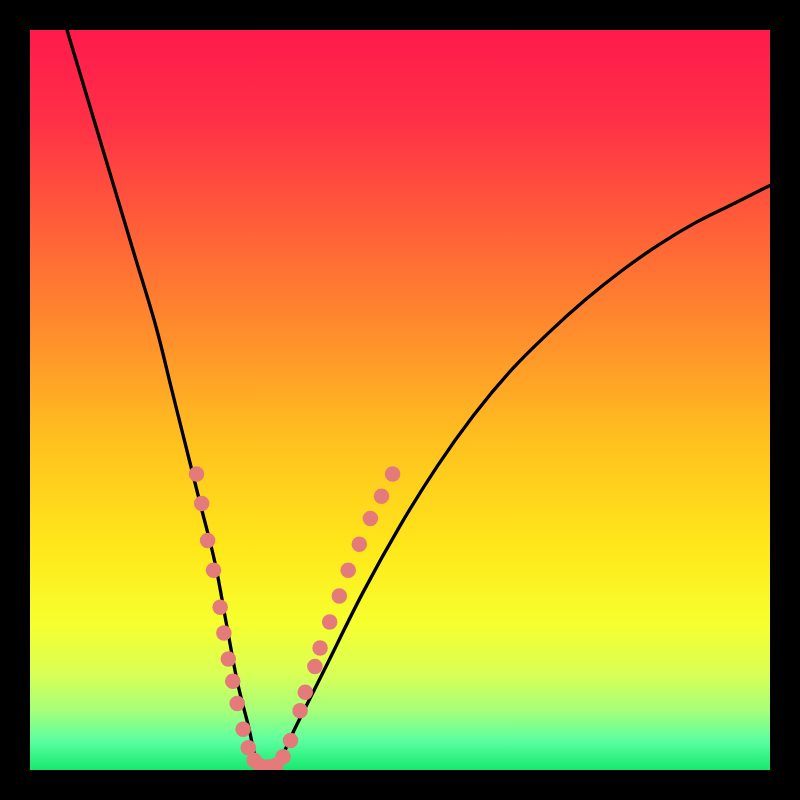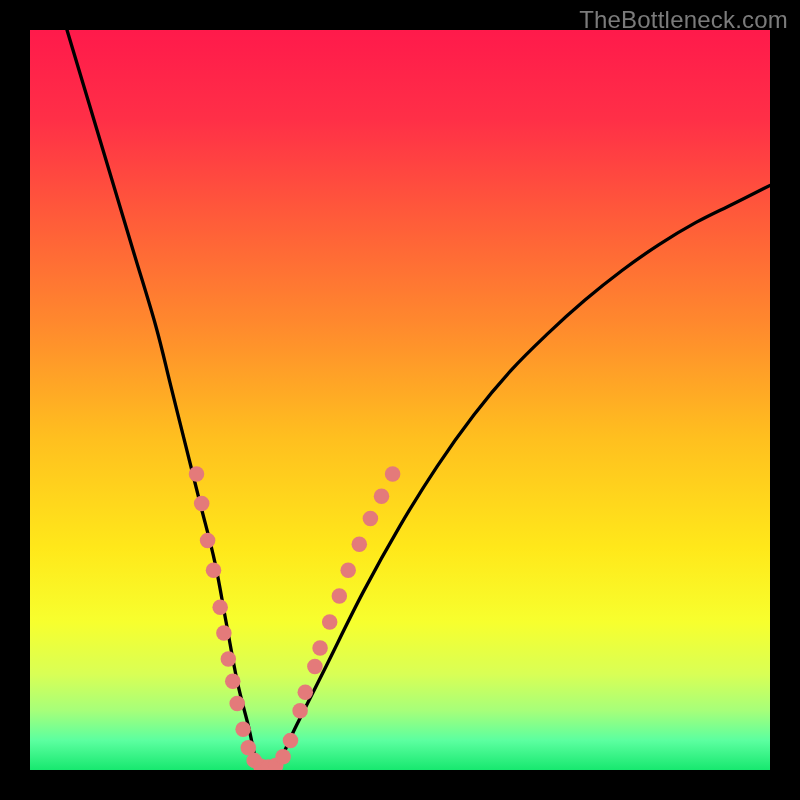--- a/index.html
+++ b/index.html
@@ -94,14 +94,13 @@
           <circle cx="40.5" cy="80" r="1.05" fill="#e47a7a"></circle>
           <circle cx="41.8" cy="76.5" r="1.05" fill="#e47a7a"></circle>
           <circle cx="43" cy="73" r="1.05" fill="#e47a7a"></circle>
           <circle cx="44.5" cy="69.5" r="1.05" fill="#e47a7a"></circle>
           <circle cx="46" cy="66" r="1.05" fill="#e47a7a"></circle>
           <circle cx="47.5" cy="63" r="1.05" fill="#e47a7a"></circle>
           <circle cx="49" cy="60" r="1.05" fill="#e47a7a"></circle>
         </g>
     </svg>
   </div>
-  <div class="watermark">TheBottleneck.com</div>
 </div>
 
 </body></html>

